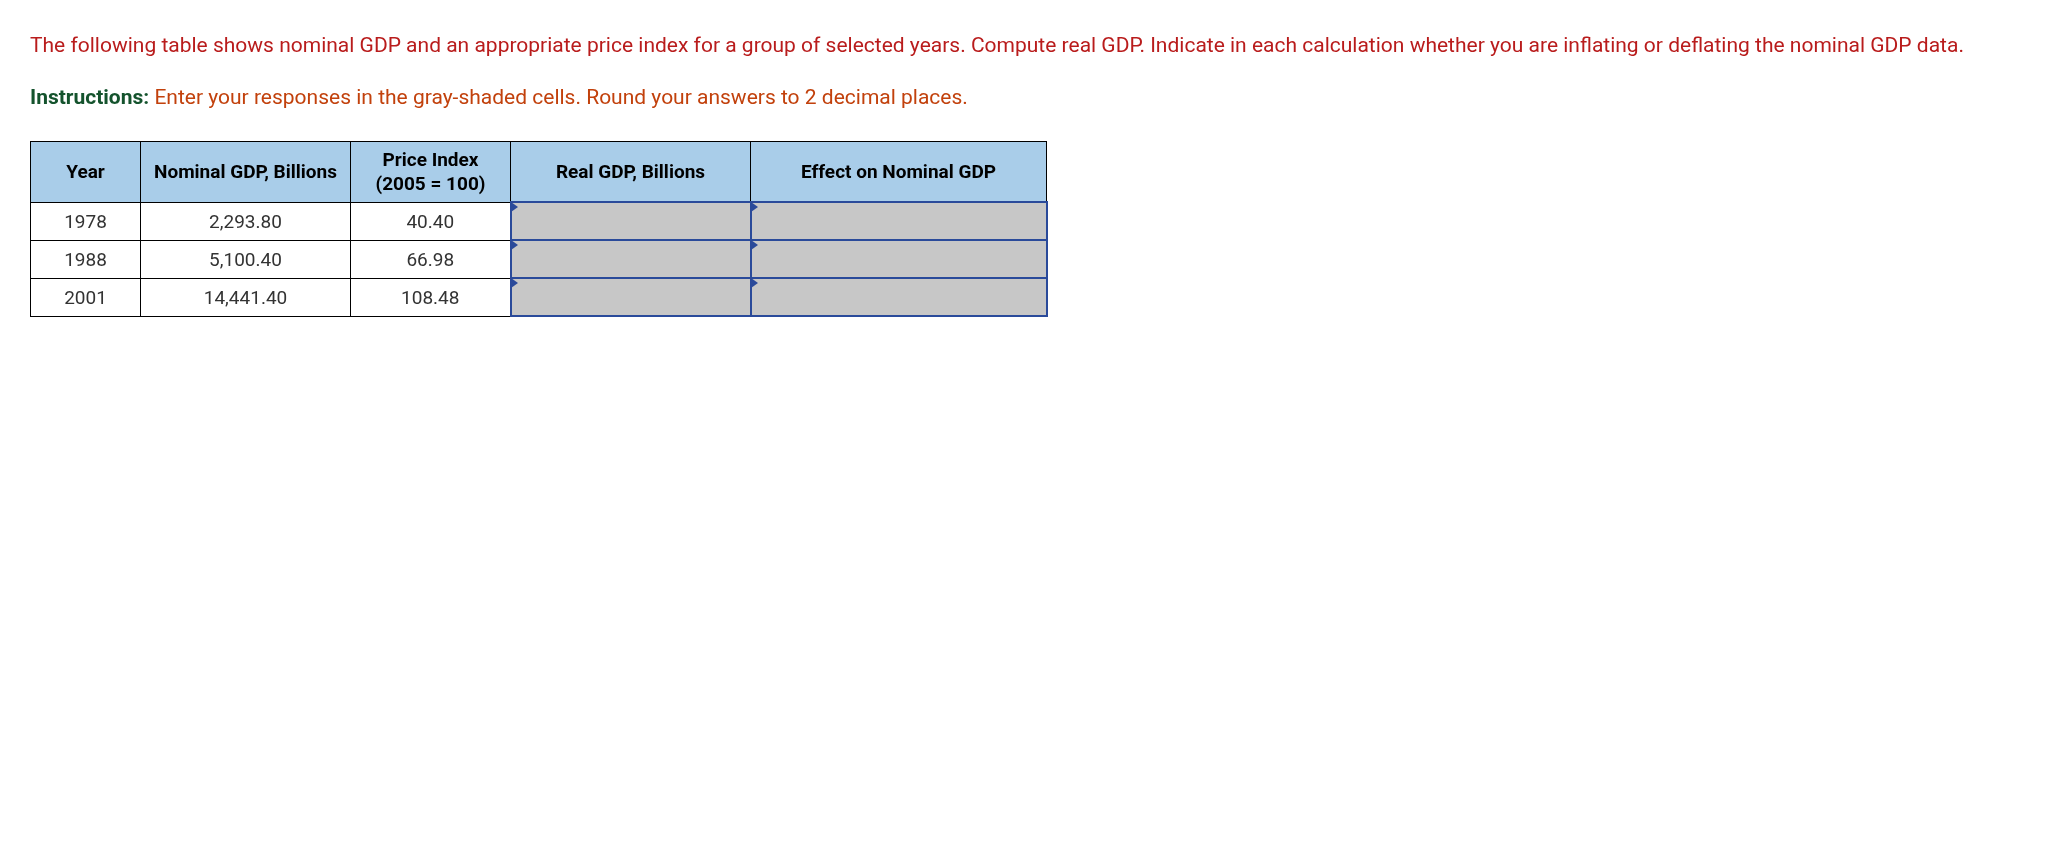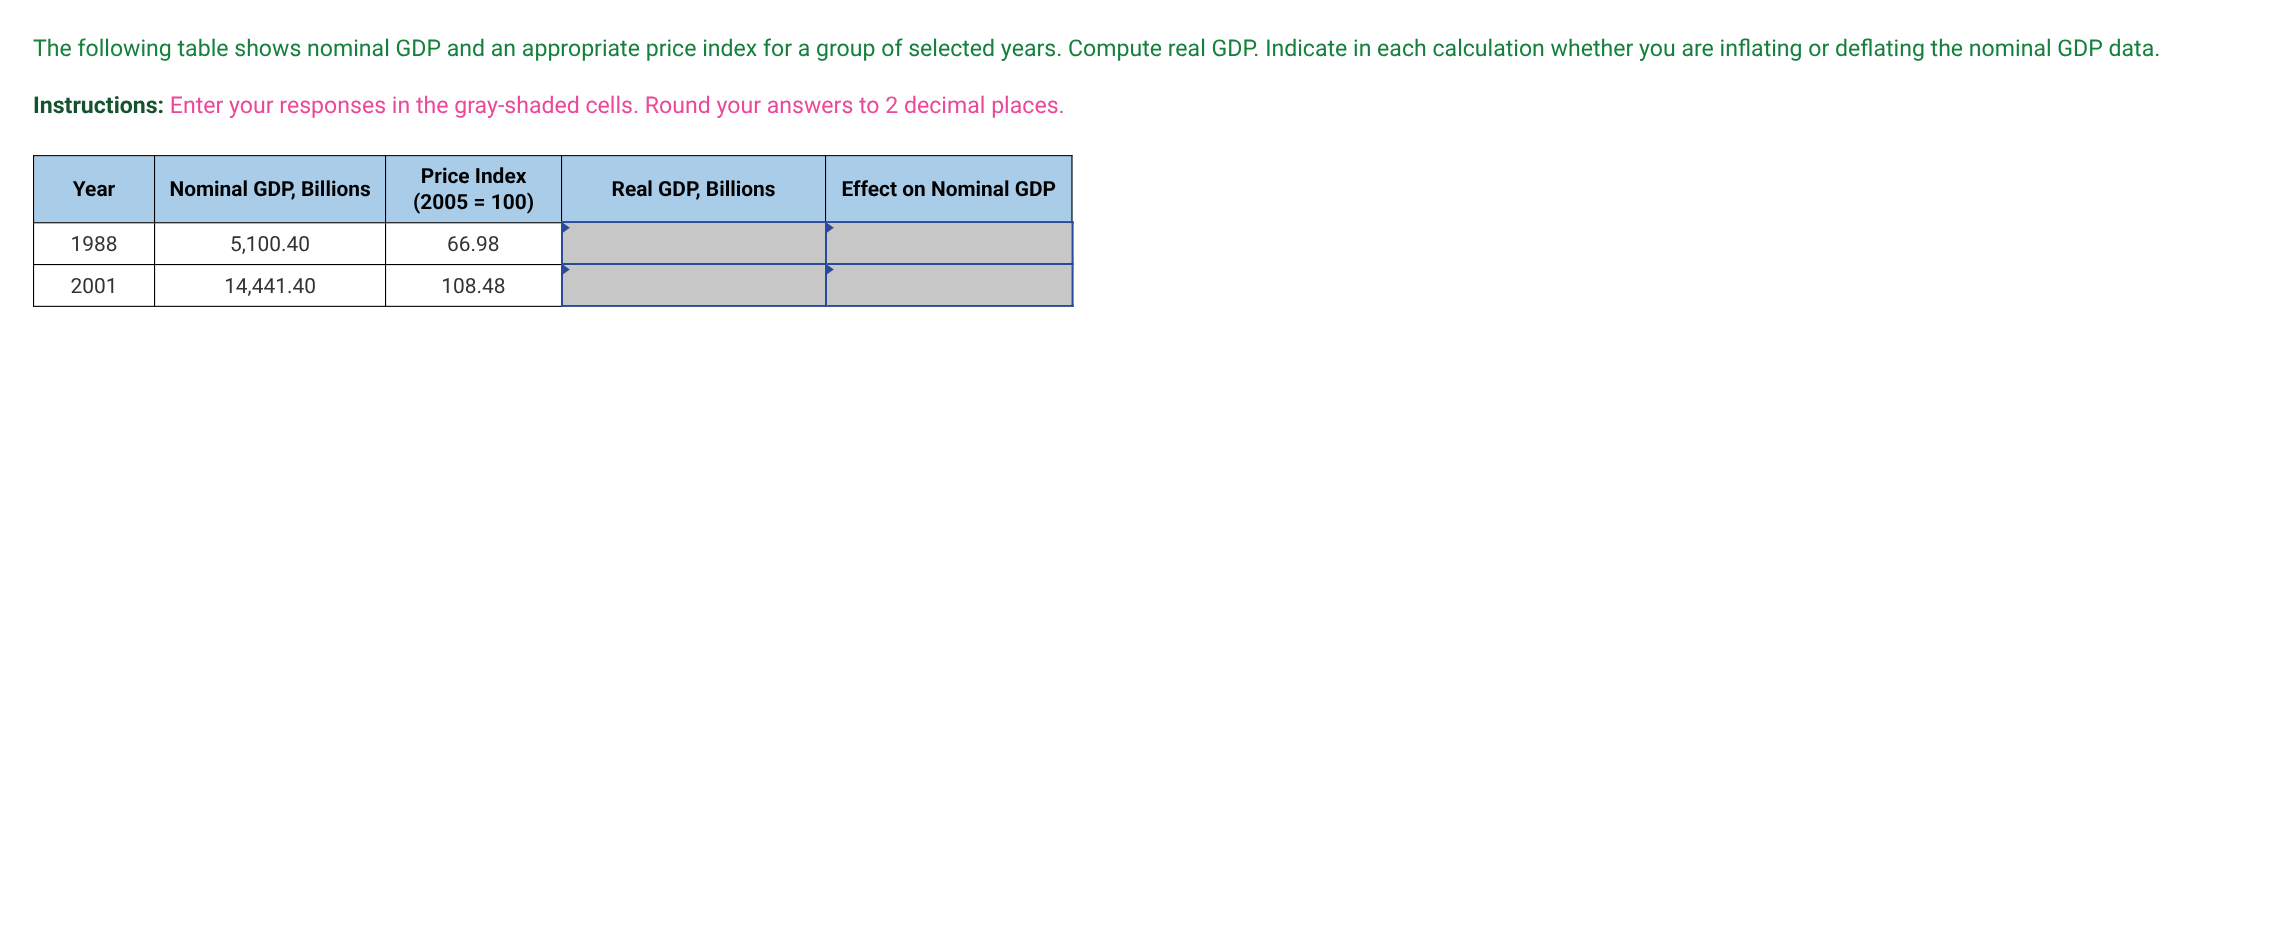--- a/index.html
+++ b/index.html
@@ -11,33 +11,33 @@
       font-family: -apple-system, BlinkMacSystemFont, "Segoe UI", Roboto, "Helvetica Neue", Arial, sans-serif;
       padding: 30px;
       color: #333;
       font-size: 18px;
       background: #fff;
     }
     .intro {
       font-size: 21px;
       line-height: 1.5;
       margin-bottom: 20px;
-      color: #15803d;
+      color: #b91c1c;
     }
     .instructions-line {
       font-size: 21px;
       line-height: 1.5;
       margin-bottom: 28px;
     }
     .instructions-label {
       color: #14532d;
       font-weight: 700;
     }
     .instructions-text {
-      color: #ec4899;
+      color: #c2410c;
       margin-top: 28px;
     }
     table {
       border-collapse: collapse;
       font-size: 19px;
     }
     th, td {
       border: 1px solid #000;
       padding: 6px 10px;
       text-align: center;
@@ -48,21 +48,21 @@
       background: #a9cde9;
       font-weight: 700;
       color: #000;
       height: 60px;
       line-height: 1.25;
     }
     .col-year { width: 110px; }
     .col-nominal { width: 210px; }
     .col-price { width: 160px; }
     .col-real { width: 240px; margin-left: 16px; }
-    .col-effect { width: 224px; }
+    .col-effect { width: 296px; }
     td.input-cell {
       background: #c7c7c7;
       border: 2px solid #2a4a9a;
       position: relative;
       padding: 0;
     }
     td.input-cell::before {
       content: "";
       position: absolute;
       left: -1px;
@@ -98,20 +98,27 @@
     <tr>
       <th class="col-year">Year</th>
       <th class="col-nominal">Nominal GDP, Billions</th>
       <th class="col-price">Price Index (2005 = 100)</th>
       <th class="col-real">Real GDP, Billions</th>
       <th class="col-effect">Effect on Nominal GDP</th>
     </tr>
   </thead>
   <tbody>
     <tr>
+      <td>1978</td>
+      <td>2,293.80</td>
+      <td>40.40</td>
+      <td class="input-cell"><input type="text" style=""></td>
+      <td class="input-cell"><input type="text" style=""></td>
+    </tr>
+    <tr>
       <td>1988</td>
       <td>5,100.40</td>
       <td>66.98</td>
       <td class="input-cell"><input type="text" style=""></td>
       <td class="input-cell"><input type="text" style=""></td>
     </tr>
     <tr>
       <td>2001</td>
       <td>14,441.40</td>
       <td>108.48</td>

